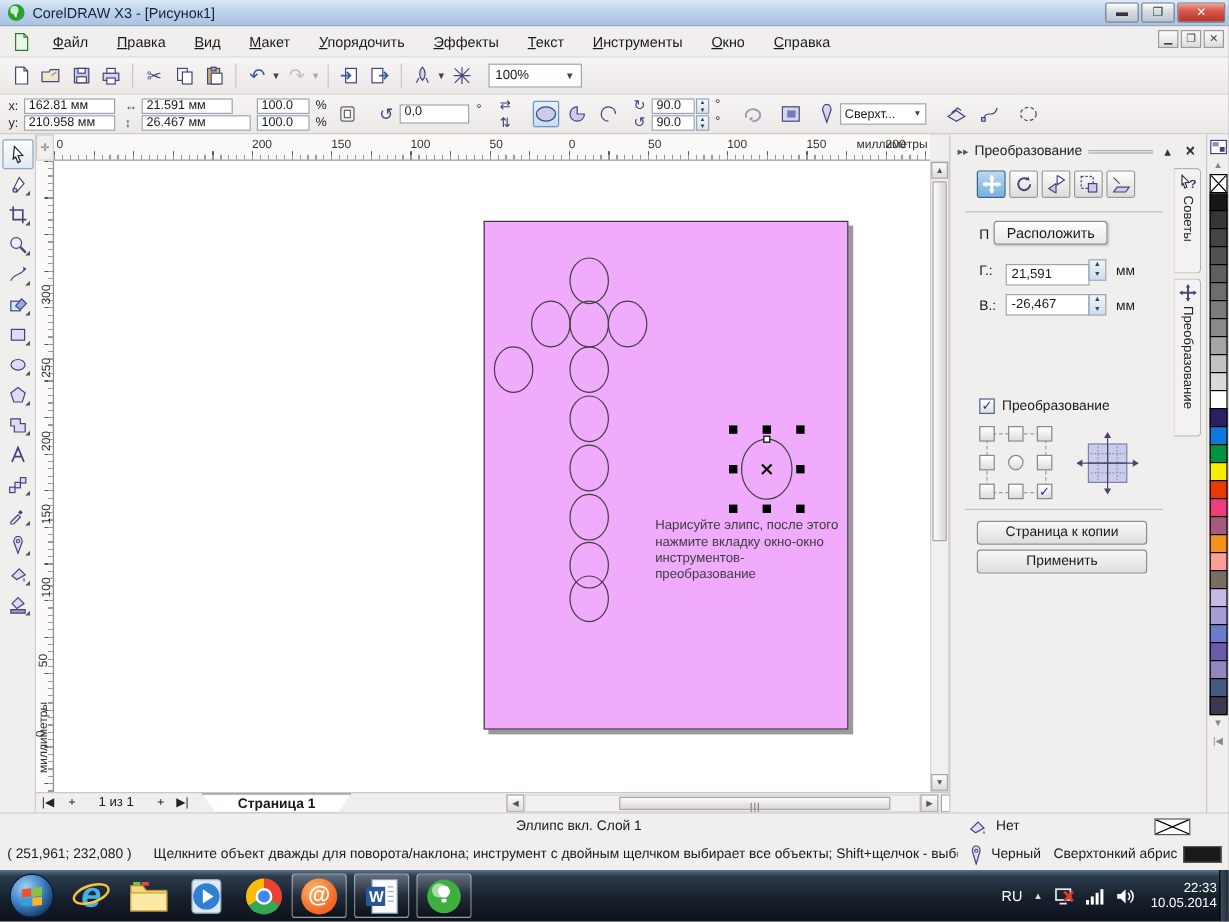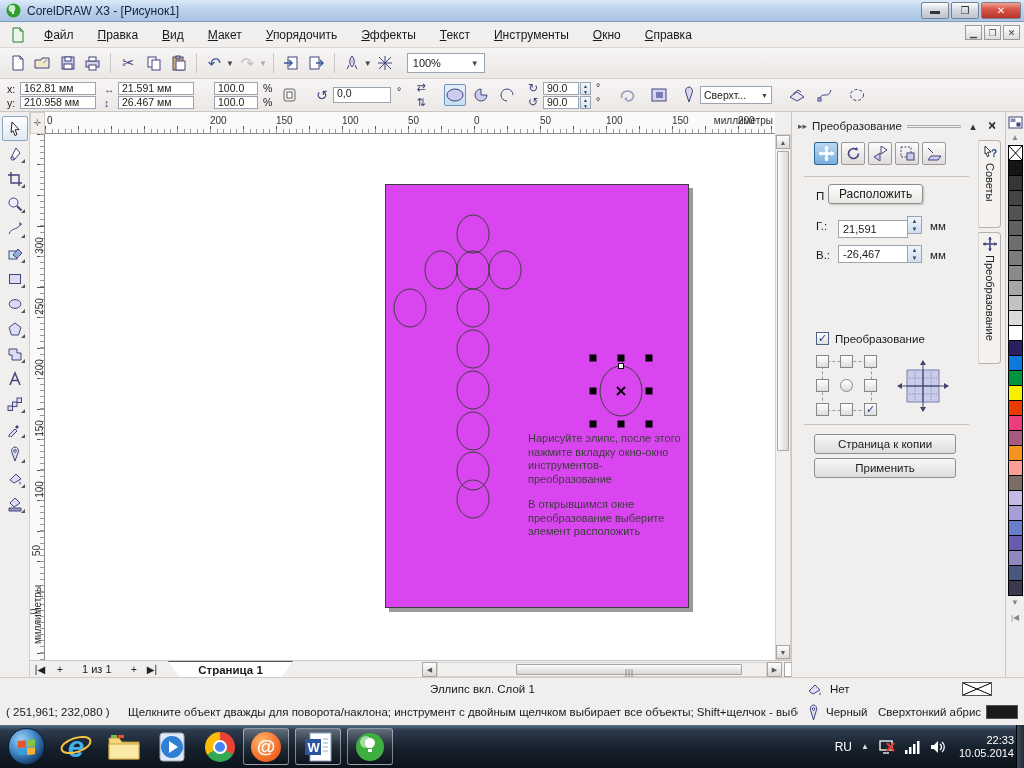--- a/index.html
+++ b/index.html
@@ -68,21 +68,21 @@
   #vrunit{position:absolute;left:-28px;bottom:40px;font-size:10px;color:#333;transform:rotate(-90deg);width:70px;text-align:center}
 
   
   #toolbox{left:0;top:112px;width:30px;height:565px;background:#f1efee;border-right:1px solid #d0cdca;padding-top:4px}
   .tool{width:26px;height:25px;margin:0 auto;display:flex;align-items:center;justify-content:center;position:relative;border:1px solid transparent;border-radius:2px}
   .tool.sel{border:1px solid #8aa6c0;background:linear-gradient(#fdfefe,#dfe9f2)}
   .tool.fly::after{content:"";position:absolute;right:2px;bottom:2px;border-left:4px solid transparent;border-bottom:4px solid #555}
 
   
   #canvas{left:45px;top:134px;width:730px;height:526px;background:#fff;overflow:hidden}
-  #page{position:absolute;left:340px;top:50px;width:304px;height:424px;background:#d946ef;border:1px solid #3c3c3c;
+  #page{position:absolute;left:358px;top:50px;width:304px;height:424px;background:#f0abfc;border:1px solid #3c3c3c;
     box-shadow:4px 4px 0 #9b9b9b}
   #notes{position:absolute;left:142px;top:247px;width:160px;font-size:11px;line-height:13.5px;color:#3d3d3d}
   #notes p+p{margin-top:12px}
 
   
   .sb{background:#f2f0ef;border:1px solid #d5d2cf}
   .sbarrow{position:absolute;background:linear-gradient(#fdfdfd,#dddad7);border:1px solid #a8a5a2;color:#555;
     display:flex;align-items:center;justify-content:center;font-size:7px}
   .sbthumb{position:absolute;background:linear-gradient(90deg,#fdfdfd,#d9d6d3);border:1px solid #a8a5a2;border-radius:1px}
   #vscroll{left:775px;top:134px;width:16px;height:526px}
@@ -286,21 +286,21 @@
   </div>
 
   <div id="propbar" class="ab">
     <span class="plab" style="left:7px;top:4px">x:</span>
     <div class="pfield" style="left:20px;top:3px;width:76px">162.81 мм</div>
     <span class="plab" style="left:7px;top:18px">y:</span>
     <div class="pfield" style="left:20px;top:17px;width:76px">210.958 мм</div>
     <span class="plab" style="left:104px;top:4px;color:#44447e">↔</span>
     <div class="pfield" style="left:118px;top:3px;width:76px">21.591 мм</div>
     <span class="plab" style="left:104px;top:18px;color:#44447e">↕</span>
-    <div class="pfield" style="left:118px;top:17px;width:76px">26.467 мм</div>
+    <div class="pfield" style="left:118px;top:17px;width:91px">26.467 мм</div>
     <div class="pfield" style="left:214px;top:3px;width:44px">100.0</div>
     <div class="pfield" style="left:214px;top:17px;width:44px">100.0</div>
     <span class="plab" style="left:263px;top:3px">%</span>
     <span class="plab" style="left:263px;top:17px">%</span>
     <div class="pbtn" style="left:278px;top:5px">
       <svg width="13" height="14">
           <rect x="1" y="1" width="11" height="12" rx="2" fill="#efefef" stroke="#666"></rect>
           <rect x="4" y="4" width="5" height="6" fill="#fff" stroke="#666"></rect>
         </svg>
       </div>
@@ -517,21 +517,20 @@
           <rect x="203.5" y="202.5" width="7" height="7" fill="#000"></rect>
           <rect x="259.5" y="202.5" width="7" height="7" fill="#000"></rect>
           <rect x="203.5" y="235.5" width="7" height="7" fill="#000"></rect>
           <rect x="231.5" y="235.5" width="7" height="7" fill="#000"></rect>
           <rect x="259.5" y="235.5" width="7" height="7" fill="#000"></rect>
           <rect x="232.5" y="178.5" width="5" height="5" fill="#fff" stroke="#000"></rect>
           <path d="M231 202L239 210M239 202L231 210" stroke="#000" stroke-width="1.8"></path>
         </svg>
       <div id="notes">
         <p>Нарисуйте элипс, после этого нажмите вкладку окно-окно инструментов- преобразование</p>
-        <p>В открывшимся окне преобразование выберите элемент расположить</p>
       </div>
     </div>
   </div>
 
   <div id="vscroll" class="ab sb">
     <div class="sbarrow" style="left:0;top:0;width:14px;height:14px">▲</div>
     <div class="sbthumb" style="left:1px;top:16px;width:12px;height:300px"></div>
     <div class="sbarrow" style="left:0;bottom:0;width:14px;height:14px">▼</div>
   </div>
 

